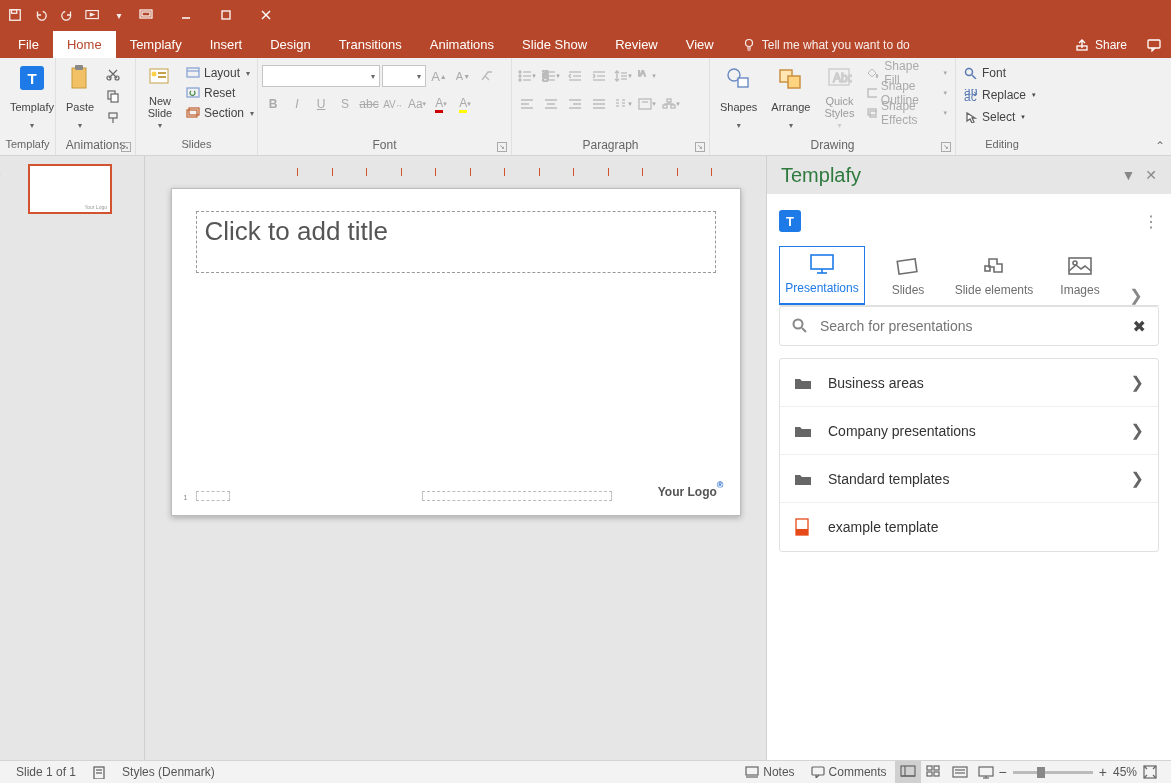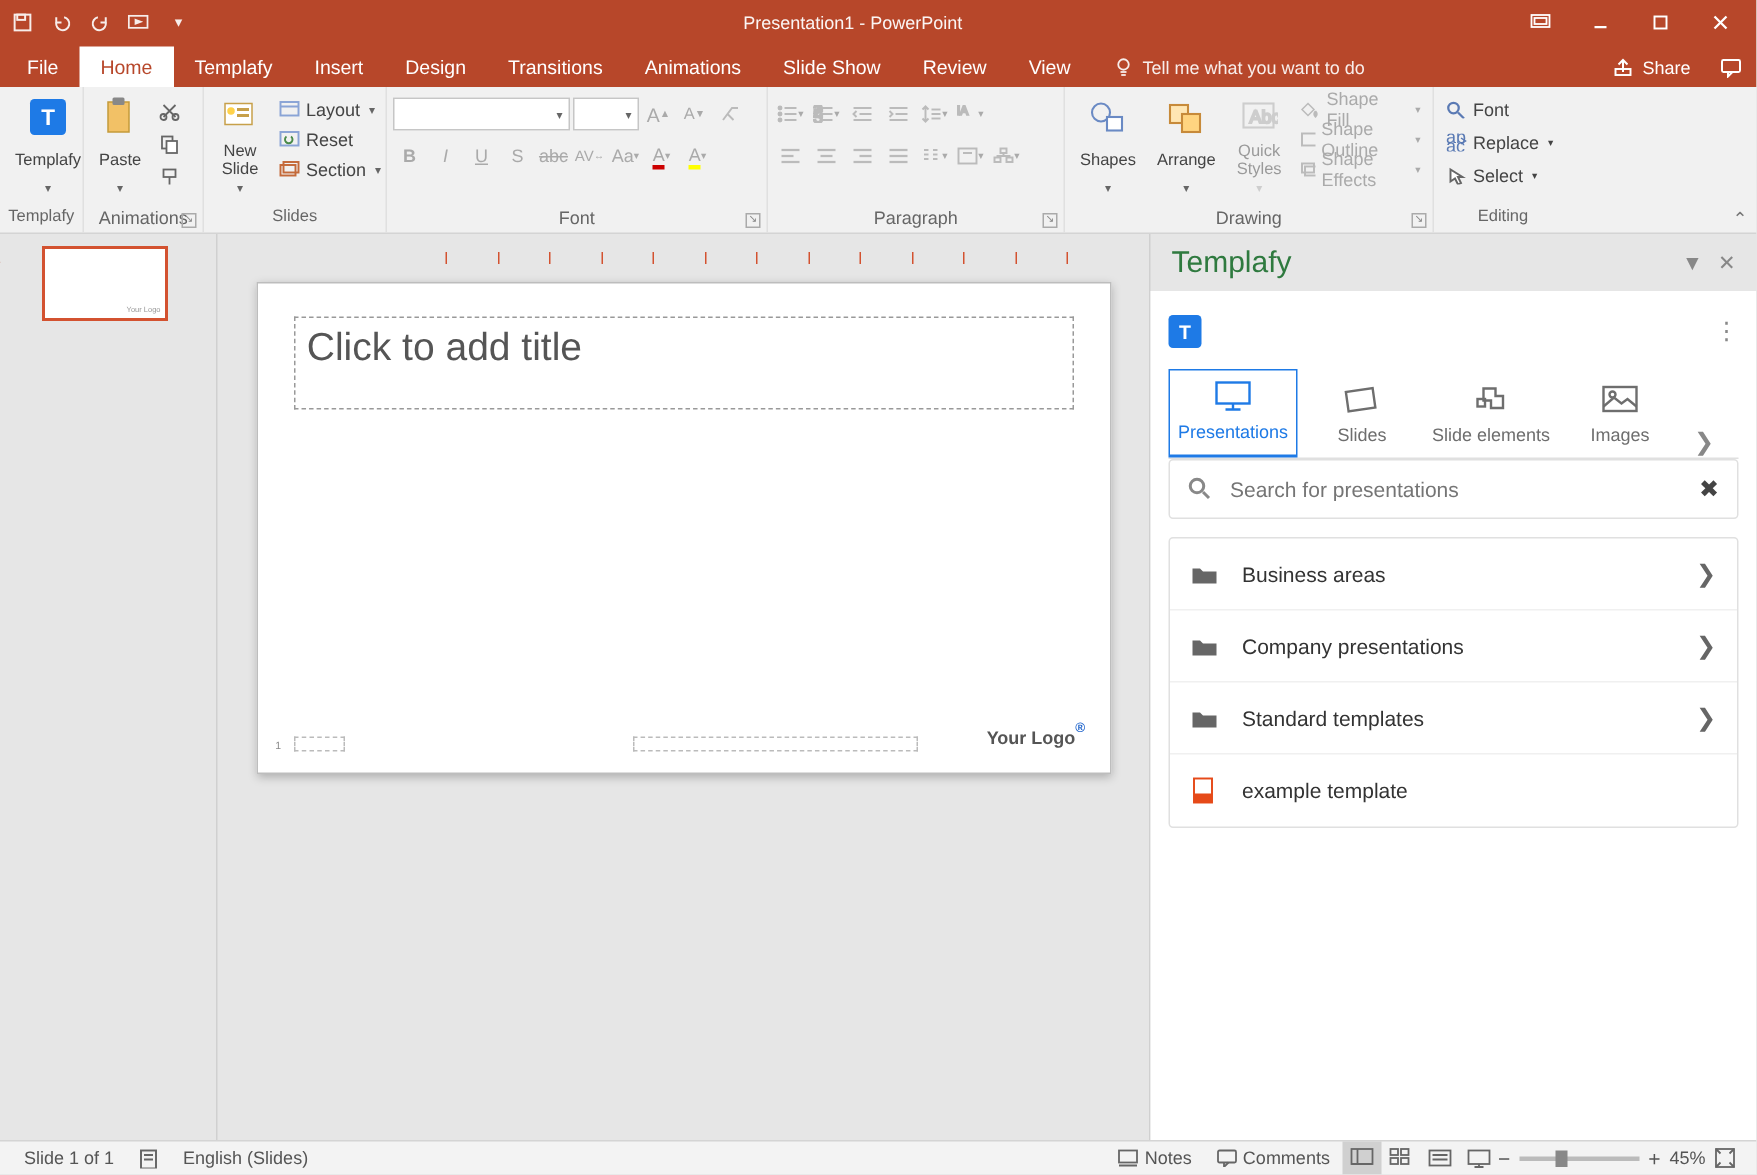--- a/index.html
+++ b/index.html
@@ -110,21 +110,20 @@
         </svg>
       </span>
     <span>
         <svg width="16" height="14" viewBox="0 0 18 14" fill="none" stroke="#fff" stroke-width="1.3">
           <rect x="1" y="2" width="14" height="9"></rect>
           <path d="M6 5 L10 6.5 L6 8 Z" fill="#fff"></path>
         </svg>
       </span>
     <span style="font-size:10px">▾</span>
   </div>
-  <div class="title">Presentation1  -  PowerPoint</div>
   <div class="wincontrols">
     <span>
         <svg width="14" height="12" viewBox="0 0 14 12" fill="none" stroke="#fff" stroke-width="1.2">
           <rect x="1" y="1" width="12" height="8"></rect>
           <rect x="3" y="3" width="8" height="4"></rect>
         </svg>
       </span>
     <span>
         <svg width="12" height="12">
           <line x1="2" y1="9" x2="10" y2="9" stroke="#fff" stroke-width="1.5"></line>
@@ -666,21 +665,21 @@
 
 <div class="statusbar">
   <div class="btn">Slide 1 of 1</div>
   <div class="btn">
       <svg width="14" height="14" fill="none" stroke="#666" stroke-width="1.3">
         <rect x="2" y="2" width="10" height="12"></rect>
         <line x1="4" y1="5" x2="10" y2="5"></line>
         <line x1="4" y1="8" x2="10" y2="8"></line>
       </svg>
     </div>
-  <div class="btn">English (Slides)</div>
+  <div class="btn">Styles (Denmark)</div>
   <div class="sp"></div>
   <div class="btn">
       <svg width="14" height="12" fill="none" stroke="#666" stroke-width="1.2">
         <rect x="1" y="1" width="12" height="8"></rect>
         <line x1="1" y1="11" x2="13" y2="11"></line>
       </svg>
       <span>Notes</span>
     </div>
   <div class="btn">
       <svg width="14" height="12" fill="none" stroke="#666" stroke-width="1.2">

